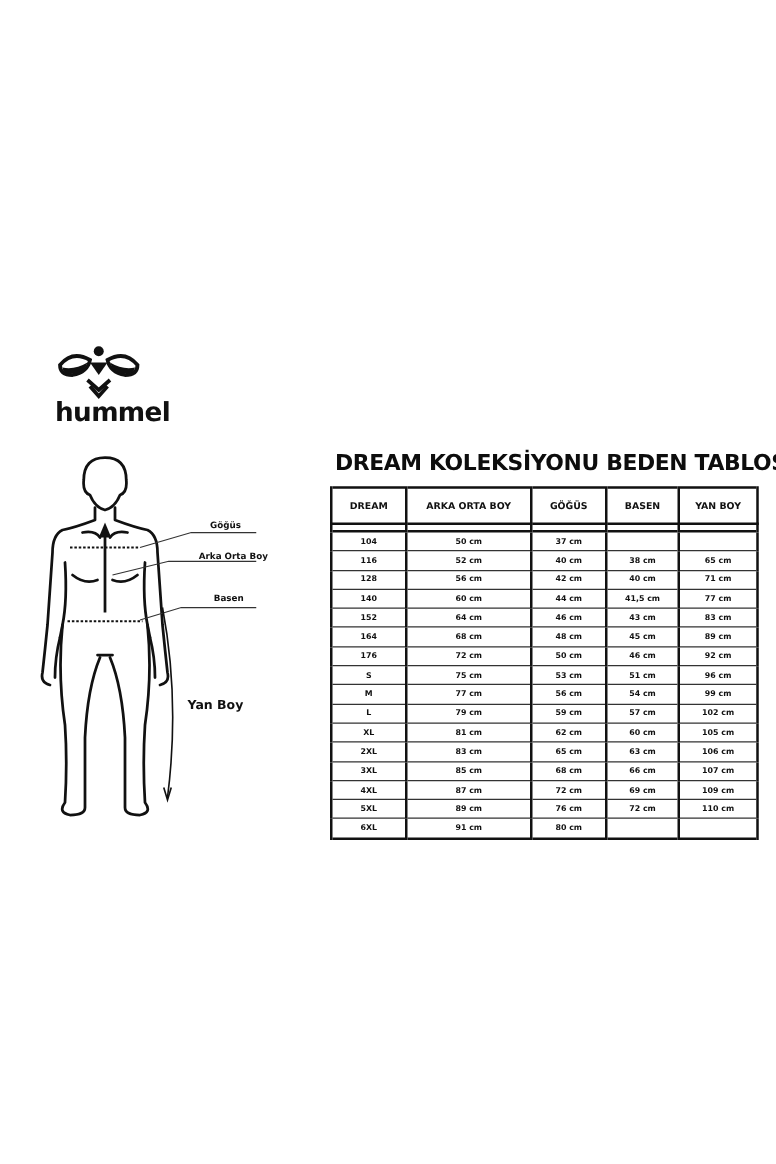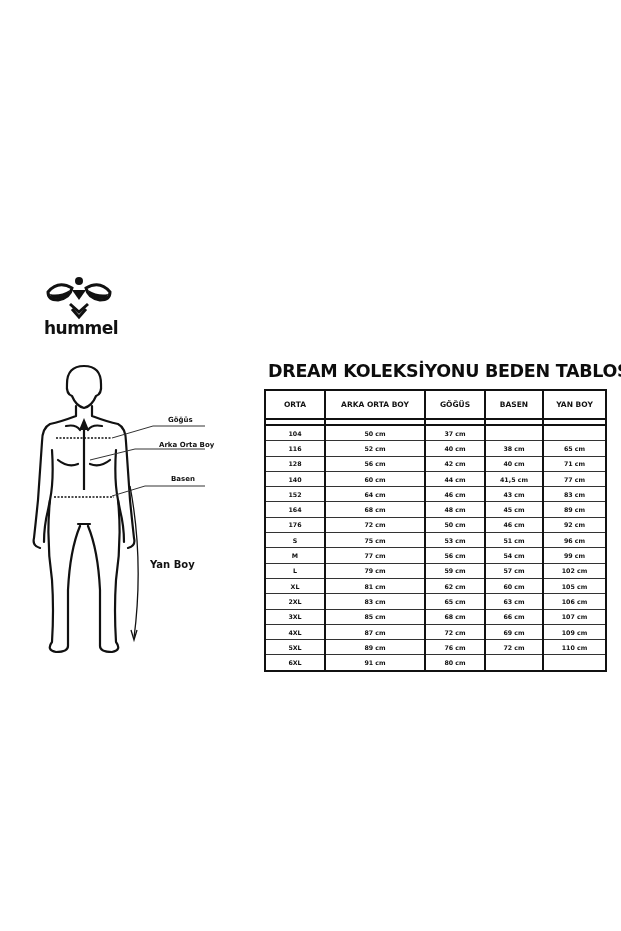--- a/index.html
+++ b/index.html
@@ -1,21 +1,21 @@
 <!DOCTYPE html>
 <html><head>
 <meta charset="utf-8">
 <style>
   html, body { margin: 0; padding: 0; background: #ffffff; }
   body { width: 621px; height: 931px; position: relative; overflow: hidden;
          font-family: "DejaVu Sans", sans-serif; color: #111; }
   .logo { position: absolute; left: 44px; top: 276px; width: 80px; height: 66px; }
   .logo svg { display: block; }
   .logo-word { position: absolute; left: 44px; top: 318px; font-family: "DejaVu Sans", sans-serif;
-               font-weight: bold; font-size: 17px; letter-spacing: -0.5px; color: #111; }
+               font-weight: bold; font-size: 21px; letter-spacing: -0.5px; color: #111; }
   .figure { position: absolute; left: 20px; top: 360px; width: 200px; height: 300px; }
   .lbl { position: absolute; font-family: "DejaVu Sans", sans-serif; font-weight: bold; font-size: 7px;
          color: #111; white-space: nowrap; }
   .lbl-yan { font-size: 10px; }
   .title { position: absolute; left: 268px; top: 361px; width: 336px; text-align: center;
            font-family: "DejaVu Sans", sans-serif; font-weight: bold; font-size: 17.5px;
            letter-spacing: -0.3px; color: #0d0d0d; white-space: nowrap; }
   table.size { position: absolute; left: 264px; top: 389px; width: 341px;
                border-collapse: collapse; border: 2.5px solid #111; table-layout: fixed; }
   table.size th, table.size td { border-left: 2.5px solid #111; border-right: 2.5px solid #111;
@@ -96,21 +96,21 @@
 <table class="size">
   <colgroup>
       <col class="c1">
       <col class="c2">
       <col class="c3">
       <col class="c4">
       <col class="c5">
     </colgroup>
   <thead>
     <tr>
-      <th>ORTA</th>
+      <th>DREAM</th>
       <th>ARKA ORTA BOY</th>
       <th>GÖĞÜS</th>
       <th>BASEN</th>
       <th>YAN BOY</th>
     </tr>
   </thead>
   <tbody id="tbody">
     <tr class="spacer">
         <td></td>
         <td></td>

